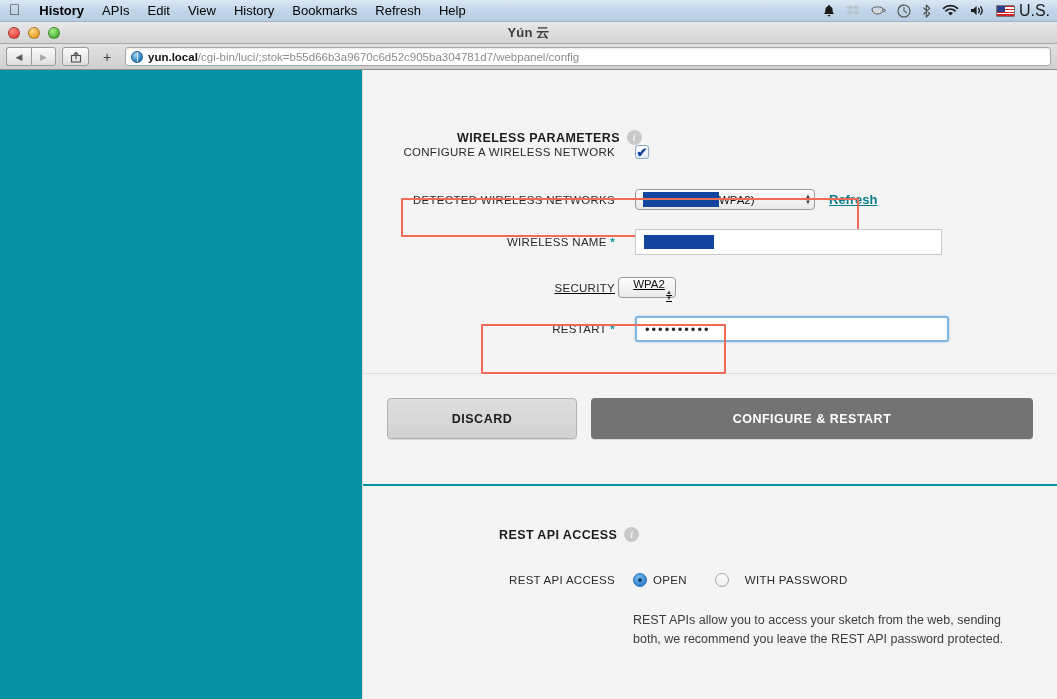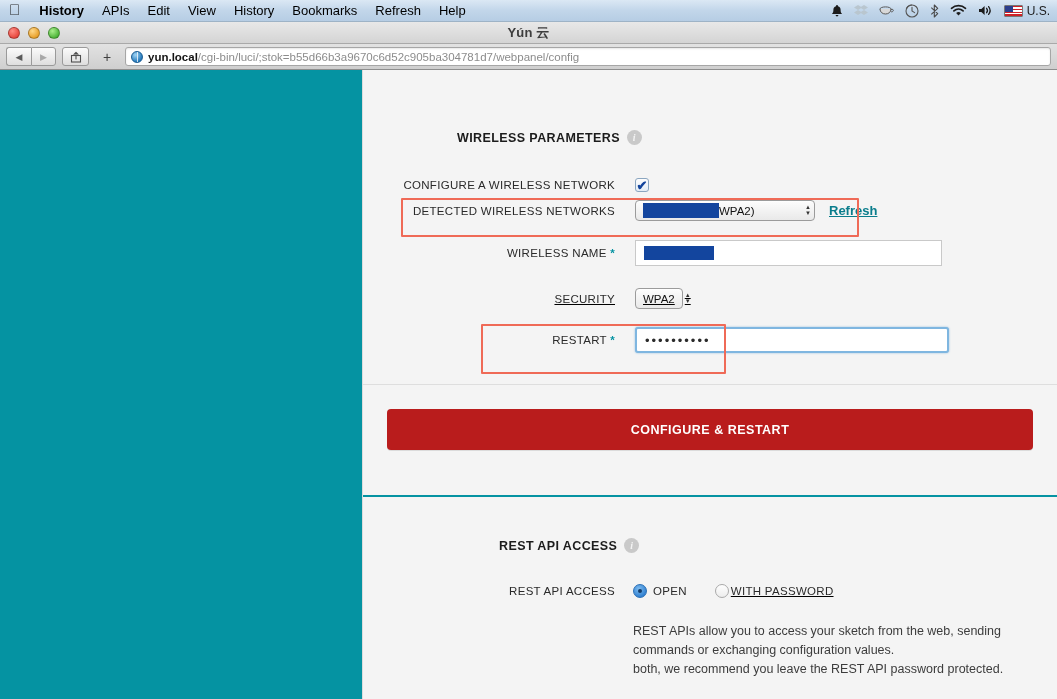--- a/index.html
+++ b/index.html
@@ -24,21 +24,21 @@
     font-size: 15px; line-height: 1;
     color: #2a2a2a; position: relative; top: -1px;
   }
   .menubar-item { padding: 0 9px; white-space: nowrap; line-height: 22px; }
   .menubar-item.bold { font-weight: bold; }
   .menubar-right {
     margin-left: auto; display: flex; align-items: center;
     gap: 11px; padding-right: 7px;
   }
   .mb-icon { display: inline-flex; align-items: center; justify-content: center; }
-  .lang-label { font-size: 12px; color: #1a1a1a; margin-left: -7px; }
+  .lang-label { font-size: 16px; color: #1a1a1a; margin-left: -7px; }
   .flag {
     width: 19px; height: 12px; display: inline-block;
     background:
       repeating-linear-gradient(to bottom, #cf2027 0 1.4px, #fff 1.4px 2.8px);
     border: 1px solid #777; position: relative; border-radius: 1px;
   }
   .flag::before {
     content: ""; position: absolute; left: 0; top: 0;
     width: 8px; height: 6px; background: #2c3e8c;
   }
@@ -198,21 +198,21 @@
     display: flex; align-items: center; justify-content: center;
     font-size: 12.5px; font-weight: bold; letter-spacing: .5px;
   }
   .btn-discard {
     width: 190px;
     background: linear-gradient(to bottom, #dedede, #d2d2d2);
     border: 1px solid #b0b0b0; color: #1c1c1c;
     box-shadow: 0 1px 0 rgba(0,0,0,.10);
   }
   .btn-configure {
-    flex: 1; background: #b91c1c; color: #fff;
+    flex: 1; background: #737373; color: #fff;
     box-shadow: 0 1px 0 rgba(0,0,0,.10);
   }
 
   
   .radio {
     width: 14px; height: 14px; border-radius: 50%;
     border: 1px solid #a9a9a9;
     background: linear-gradient(to bottom, #fefefe, #ededed);
     display: inline-flex; align-items: center; justify-content: center;
   }
@@ -325,26 +325,26 @@
 
   <div class="content">
 
     <div class="section" style="padding-top:60px;">
 
       <div class="sec-title" style="margin-left:70px;">
         <span>WIRELESS PARAMETERS</span>
         <span class="info-icon">i</span>
       </div>
 
-      <div class="frow" style="margin-top:33px;">
+      <div class="frow" style="">
         <span class="flabel" style="width:228px;">CONFIGURE A WIRELESS NETWORK</span>
         <span class="cbox" style="margin-left:20px;">✔</span>
       </div>
 
-      <div class="frow" style="margin-top:8px;">
+      <div class="frow" style="margin-top:30px;">
         <span class="flabel" style="width:228px;">DETECTED WIRELESS NETWORKS</span>
         <span class="sel" style="margin-left:20px;width:180px;justify-content:space-between;">
           <span class="redact" style="width:76px;"></span>
           <span>WPA2)</span>
           <span class="arrows">
               <span>▲</span>
               <span>▼</span>
             </span>
         </span>
         <a href="#" style="margin-left:14px;color:#0a7d8c;font-size:13px;font-weight:bold;">Refresh</a>
@@ -353,21 +353,21 @@
 
       <div class="frow" style="margin-top:19px;">
         <span class="flabel" style="width:228px;"><span>WIRELESS NAME</span> <span class="req">*</span></span>
         <span class="tinput" style="margin-left:20px;width:307px;">
           <span class="redact" style="width:70px;height:14px;"></span>
         </span>
       </div>
 
       <div class="frow" style="margin-top:22px;text-decoration:underline;">
         <span class="flabel" style="width:228px;">SECURITY</span>
-        <span class="sel" style="margin-left:20px;width:48px;">
+        <span class="sel" style="margin-left:3px;width:58px;flex-direction:column;">
           <span>WPA2</span>
           <span class="arrows">
               <span>▲</span>
               <span>▼</span>
             </span>
         </span>
       </div>
 
       <div class="frow" style="margin-top:18px;">
         <span class="flabel" style="width:228px;"><span>RESTART</span> <span class="req">*</span></span>
@@ -375,45 +375,45 @@
           <span class="dots">••••••••••</span>
         </span>
       </div>
       <div class="hl" style="left:118px;top:254px;width:245px;height:50px;"></div>
     </div>
 
     <div class="hr-line" style="margin-top:31px;"></div>
 
     <div class="section" style="padding:24px;">
       <div class="btn-row">
+        <div class="btn btn-discard">DISCARD</div>
         <div class="btn btn-configure">CONFIGURE &amp; RESTART</div>
       </div>
     </div>
 
     <div class="teal-line" style="margin-top:21px;"></div>
 
     <div class="section" style="padding-top:41px;">
       <div class="sec-title" style="margin-left:112px;">
         <span>REST API ACCESS</span>
         <span class="info-icon">i</span>
       </div>
 
       <div class="frow" style="margin-top:31px;">
         <span class="flabel" style="width:228px;">REST API ACCESS</span>
         <span style="margin-left:18px;display:inline-flex;align-items:center;gap:6px;text-align:right;">
           <span class="radio on"></span>
           <span class="rlabel">OPEN</span>
         </span>
-        <span style="margin-left:28px;display:inline-flex;align-items:center;gap:2px;text-decoration:underline;">
+        <span style="margin-left:28px;display:inline-flex;align-items:center;gap:16px;">
           <span class="radio"></span>
           <span class="rlabel">WITH PASSWORD</span>
         </span>
       </div>
 
       <div class="apidesc" style="margin-left:246px;margin-top:24px;">
         <div>REST APIs allow you to access your sketch from the web, sending</div>
-        <div>commands or exchanging configuration values.</div>
         <div>both, we recommend you leave the REST API password protected.</div>
       </div>
     </div>
 
   </div>
 </div>
 
 </body></html>

